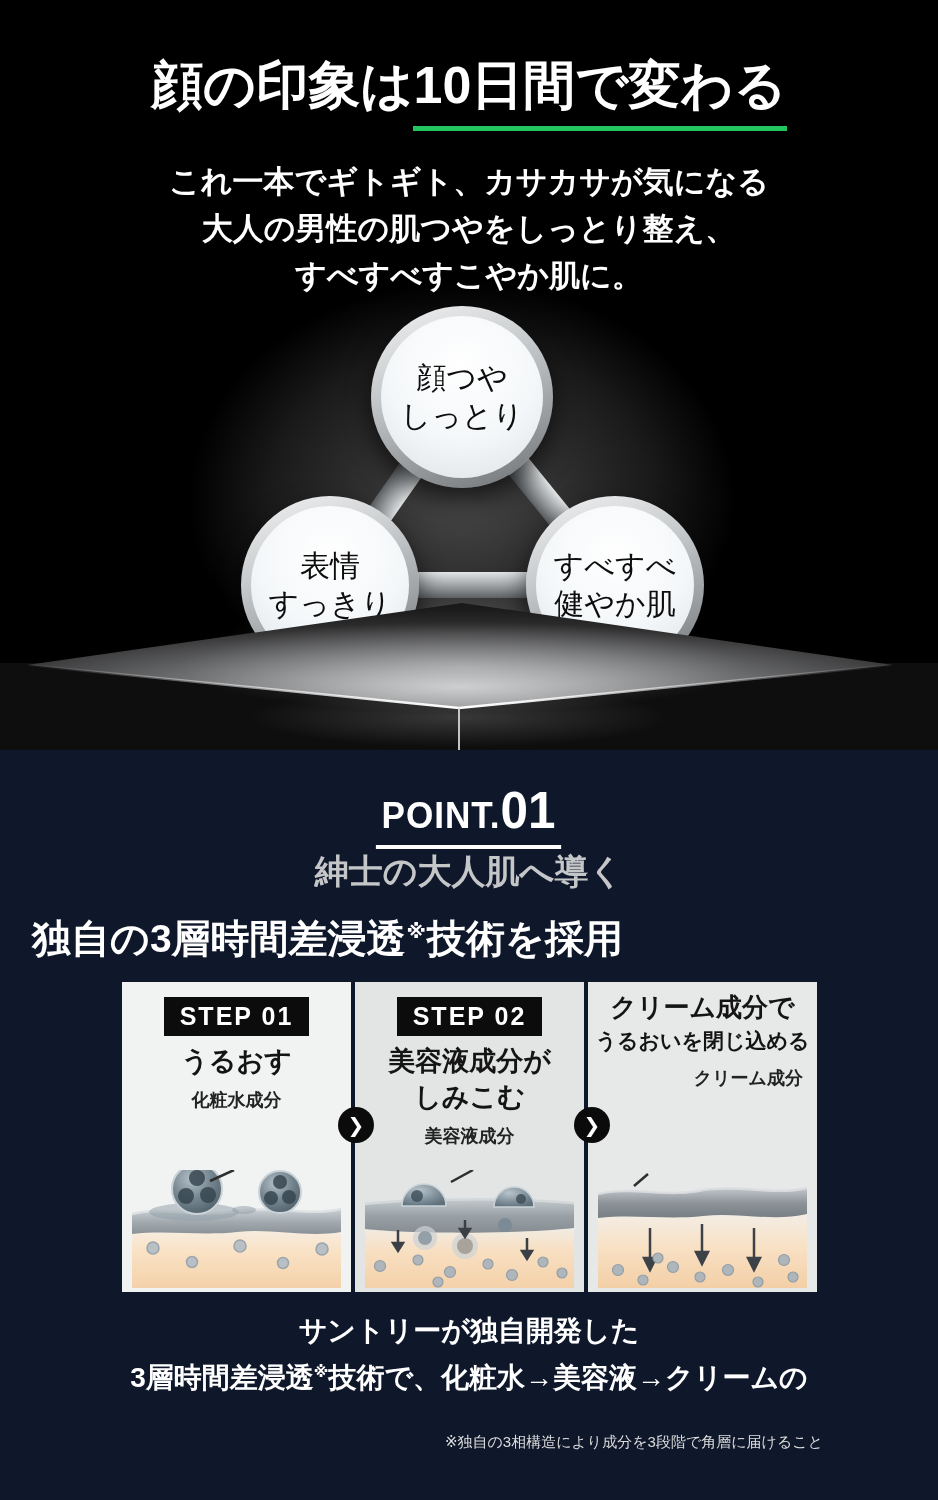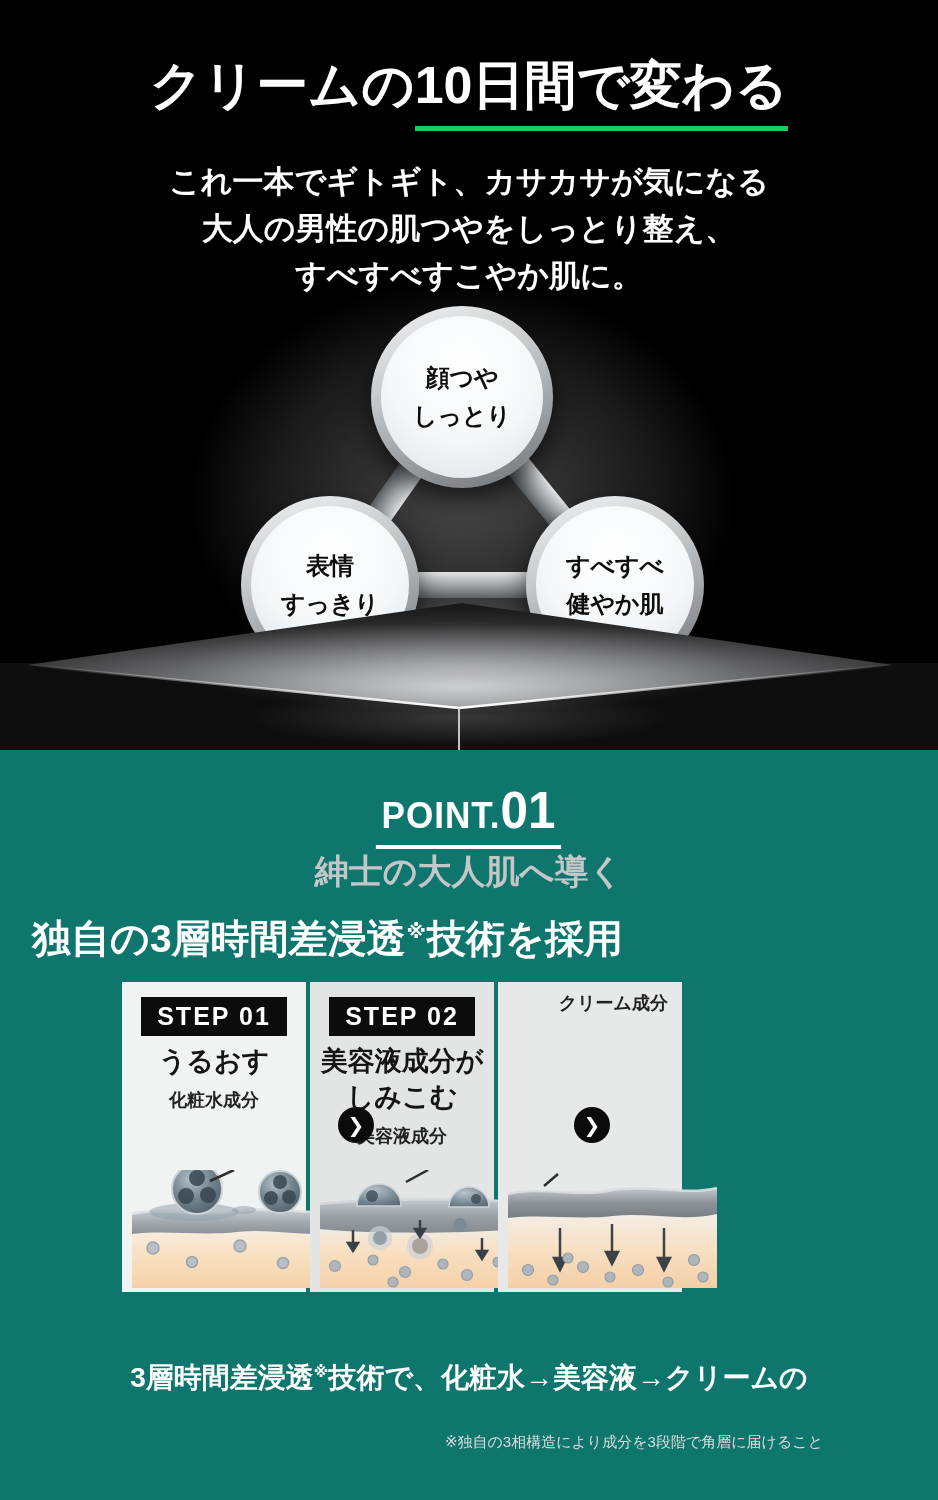--- a/index.html
+++ b/index.html
@@ -25,43 +25,43 @@
   .bar1 { left:281px; top:478px; width:230px; transform:rotate(125deg); }
   .bar2 { left:417px; top:478px; width:243px; transform:rotate(51deg); }
   .bar3 { left:330px; top:572px; width:285px; }
 
   .circle { position:absolute; border-radius:50%;
     background:linear-gradient(160deg,#f2f3f4 0%,#c6c9cb 38%,#6e7275 100%);
     box-shadow:0 12px 26px rgba(0,0,0,.65); display:flex; }
   .circle-inner { flex:1; margin:10px; border-radius:50%;
     background:radial-gradient(circle at 50% 30%, #ffffff 0%, #f4f7f9 55%, #dce1e5 100%);
     display:flex; flex-direction:column; align-items:center; justify-content:center;
-    font-size:24px; font-weight:700; line-height:38px; color:#0d0d0d; text-align:center; }
+    font-size:30px; font-weight:400; line-height:38px; color:#0d0d0d; text-align:center; }
   .circle-top   { left:371px; top:306px; width:182px; height:182px; }
   .circle-left  { left:241px; top:496px; width:178px; height:178px; }
   .circle-right { left:526px; top:496px; width:178px; height:178px; }
 
   .pedestal { position:absolute; left:0; top:595px; width:938px; height:155px; }
 
   
-  .lower { position:absolute; left:0; top:750px; width:938px; height:750px; background:#0f766e;text-decoration:underline; }
+  .lower { position:absolute; left:0; top:750px; width:938px; height:750px; background:#0f172a;text-decoration:underline; }
 
   .point { position:absolute; top:30px; left:0; width:100%; text-align:center; color:#fff; }
   .point-inner { display:inline-block; padding:0 6px 5px; border-bottom:4px solid #fff; transform:scaleX(.95); }
   .pt-small { font-size:37px; font-weight:700; letter-spacing:1px; }
   .pt-big   { font-size:52px; font-weight:700; letter-spacing:0px; }
 
   .sub-heading { position:absolute; top:99px; left:0; width:100%; margin:0; text-align:center;
     color:#c4c6c8; font-size:34px; font-weight:700; }
   .main-heading { position:absolute; top:146px; left:16px; width:100%; margin:16px; 
     color:#fff; font-size:39px; font-weight:700; }
   .main-heading sup { font-size:20px; vertical-align:super; margin:0 1px; }
 
   .steps { position:absolute; left:122px; top:232px; width:696px; display:flex; gap:4px; }
-  .panel { position:relative; width:184px; height:310px; text-align:center; }
+  .panel { position:relative; width:229px; height:310px; text-align:center; }
   .panel-1 { background:#f1f2f2; } .panel-2 { background:#e3e5e5; } .panel-3 { background:#e7e8e8; }
   .badge { display:inline-block; margin-top:15px; padding:5px 16px; background:#0c0c0c; color:#fff;
     font-size:25px; font-weight:700; letter-spacing:2px; }
   .step-title { margin:7px 0 0; color:#141414; font-weight:700; }
   .step-title .t1, .step-title .t2 { display:block; font-size:27px; line-height:36px; }
   .panel-3 .step-title .t1 { font-size:26px; }
   .panel-3 .step-title .t2 { font-size:21px; line-height:32px; }
   .ingredient { margin-top:9px; font-size:18px; font-weight:700; color:#222; }
   .panel-3 .ingredient { text-align:right; padding-right:14px; }
   .illus { position:absolute; left:0; bottom:2px; width:229px; height:120px; }
@@ -79,21 +79,21 @@
 </style>
 </head>
 <body>
 
 <div class="page">
 
   <section class="hero">
     <div class="glow-circles"></div>
     <div class="glow-spot"></div>
 
-    <h1 class="hero-title"><span>クリームの</span><span class="u">10日間で変わる</span></h1>
+    <h1 class="hero-title"><span>顔の印象は</span><span class="u">10日間で変わる</span></h1>
 
     <p class="hero-subtitle">
       <span>これ一本でギトギト、カサカサが気になる</span><br>
       <span>大人の男性の肌つやをしっとり整え、</span><br>
       <span>すべすべすこやか肌に。</span>
     </p>
 
     <div class="bar bar1"></div>
     <div class="bar bar2"></div>
     <div class="bar bar3"></div>
@@ -259,20 +259,24 @@
               <circle cx="157" cy="105" r="5.5"></circle>
               <circle cx="188" cy="92" r="5"></circle>
             <circle cx="207" cy="103" r="5"></circle>
               <circle cx="83" cy="112" r="5"></circle>
           </g>
           <line x1="118" y1="0" x2="96" y2="12" stroke="#2e2e2e" stroke-width="2.5"></line>
         </svg>
       </div>
 
       <div class="panel panel-3">
+        <div class="step-title">
+          <span class="t1">クリーム成分で</span>
+          <span class="t2">うるおいを閉じ込める</span>
+        </div>
         <div class="ingredient">クリーム成分</div>
         <svg class="illus" viewBox="0 0 229 120">
           <defs>
             <linearGradient id="s3skin" x1="0" y1="0" x2="0" y2="1">
               <stop offset="0" stop-color="#f3efe9"></stop>
                 <stop offset="0.5" stop-color="#f8e0c3"></stop>
                 <stop offset="1" stop-color="#f3cfa6"></stop>
             </linearGradient>
             <linearGradient id="s3lay" x1="0" y1="0" x2="0" y2="1">
               <stop offset="0" stop-color="#c2c7cb"></stop>
@@ -303,17 +307,17 @@
               <circle cx="70" cy="88" r="5"></circle>
           </g>
           <line x1="60" y1="4" x2="46" y2="16" stroke="#2e2e2e" stroke-width="2.5"></line>
         </svg>
       </div>
     </div>
 
     <div class="step-arrow arrow-1">❯</div>
     <div class="step-arrow arrow-2">❯</div>
 
-    <p class="summary"><br><span><span>3層時間差浸透</span><sup>※</sup><span>技術で、化粧水→美容液→クリームの</span></span><br></p>
+    <p class="summary"><span>サントリーが独自開発した</span><br><span><span>3層時間差浸透</span><sup>※</sup><span>技術で、化粧水→美容液→クリームの</span></span><br></p>
 
     <div class="footnote">※独自の3相構造により成分を3段階で角層に届けること</div>
   </section>
 </div>
 
 </body></html>

